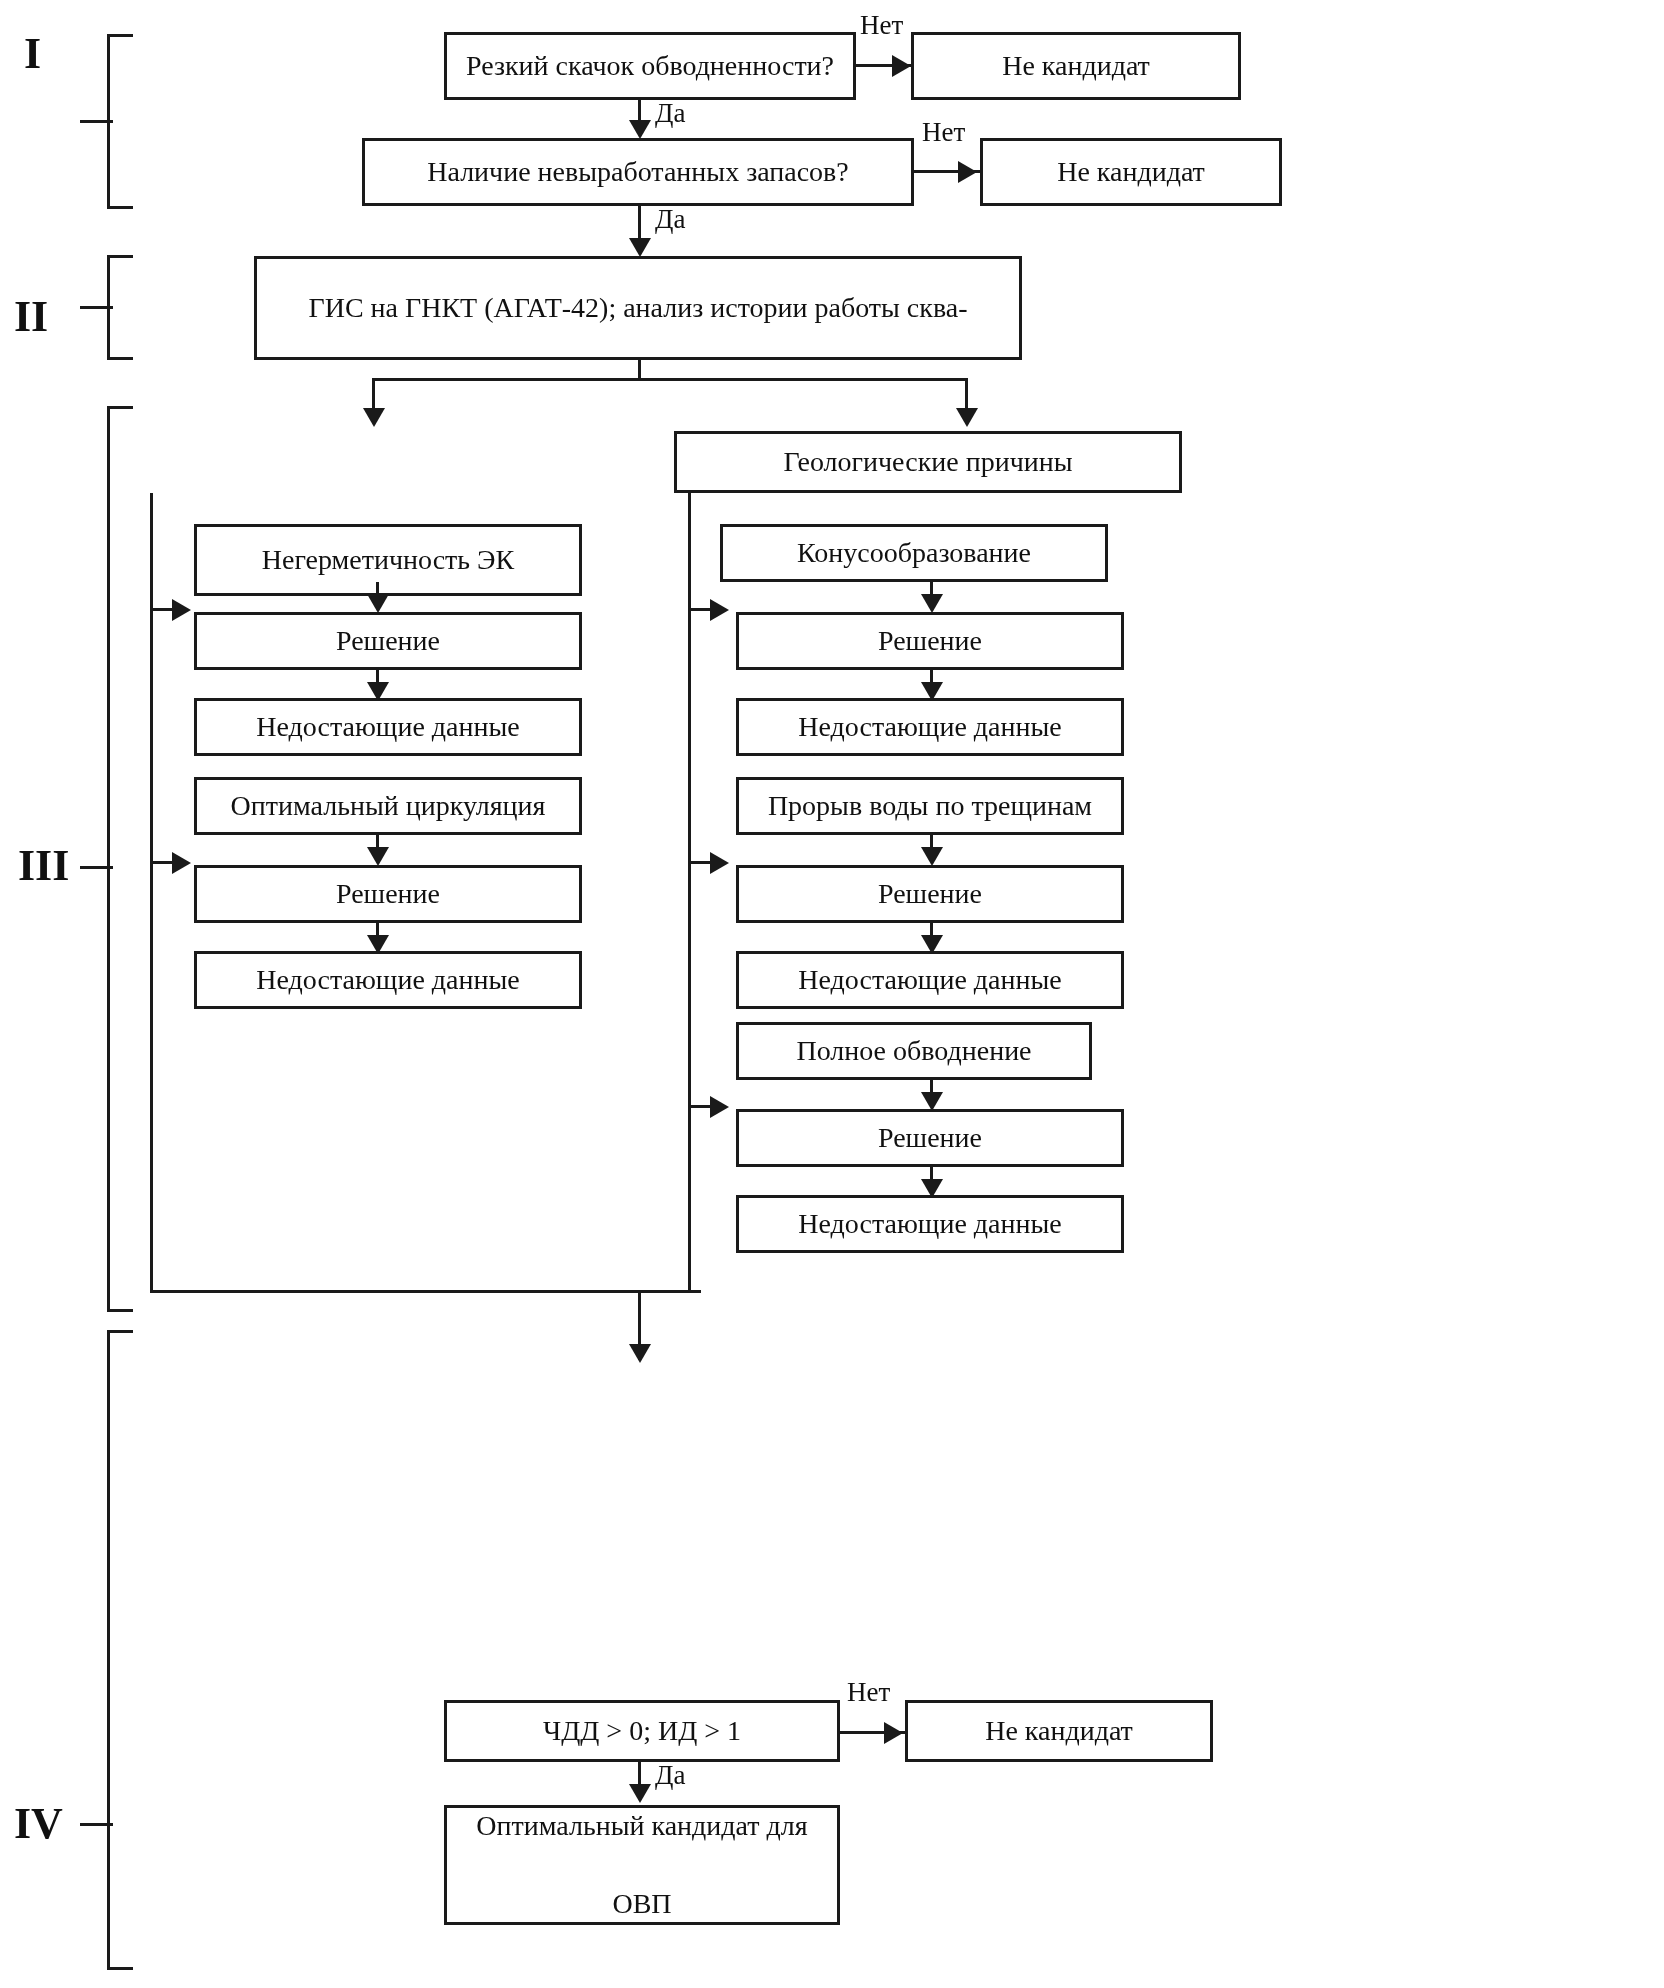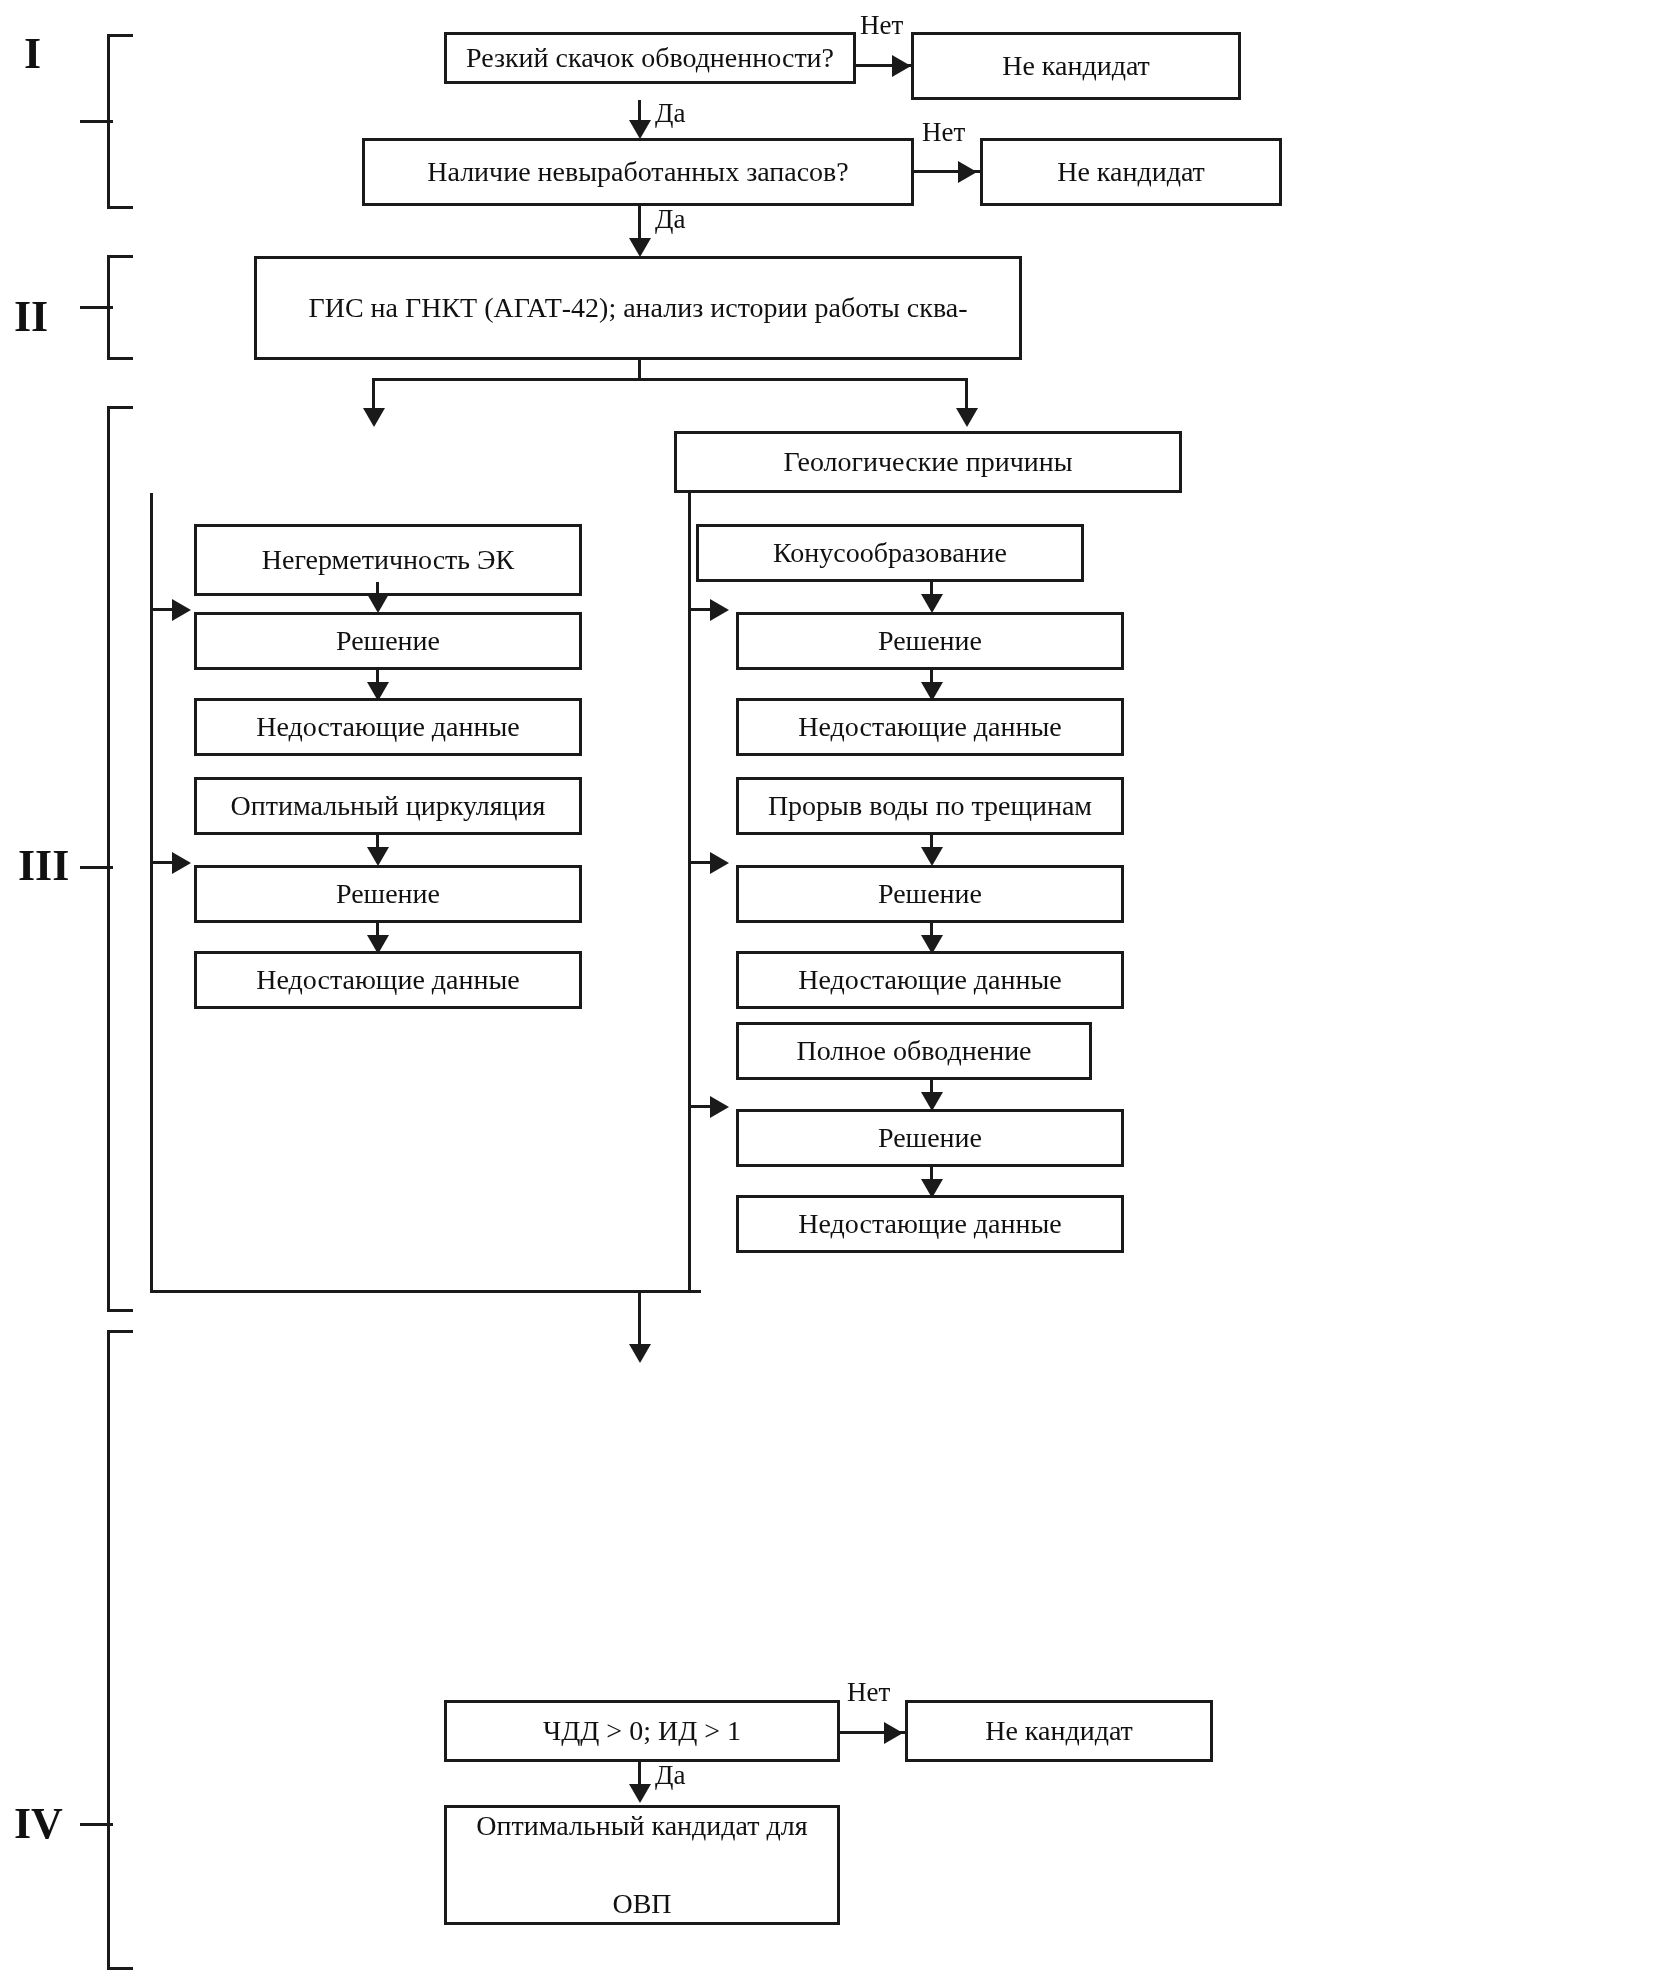--- a/index.html
+++ b/index.html
@@ -109,21 +109,21 @@
   <div class="bracket-stem" style="left:80px; top:306px; width:33px;"></div>
 
   <div class="roman" style="left:18px; top:840px;">III</div>
   <div class="bracket" style="left:107px; top:406px; width:26px; height:906px;"></div>
   <div class="bracket-stem" style="left:80px; top:866px; width:33px;"></div>
 
   <div class="roman" style="left:14px; top:1798px;">IV</div>
   <div class="bracket" style="left:107px; top:1330px; width:26px; height:640px;"></div>
   <div class="bracket-stem" style="left:80px; top:1823px; width:33px;"></div>
 
-  <div class="box" style="left:444px; top:32px; width:412px; height:52px;">Резкий скачок обводненности?</div>
+  <div class="box" style="left:444px; top:32px; width:412px; height:68px;">Резкий скачок обводненности?</div>
 
   <div class="hline" style="left:856px; top:64px; width:60px;"></div>
   <div class="arrow-right" style="left:892px; top:55px;"></div>
   <div class="label" style="left:860px; top:10px;">Нет</div>
 
   <div class="box" style="left:911px; top:32px; width:330px; height:68px;">Не кандидат</div>
 
   <div class="vline" style="left:638px; top:100px; height:30px;"></div>
   <div class="arrow-down" style="left:629px; top:120px;"></div>
   <div class="label" style="left:655px; top:98px;">Да</div>
@@ -178,21 +178,21 @@
 
   <div class="vline" style="left:376px; top:923px; height:16px;"></div>
   <div class="arrow-down" style="left:367px; top:935px;"></div>
 
   <div class="box" style="left:194px; top:951px; width:388px; height:58px;">Недостающие данные</div>
 
   <div class="box" style="left:674px; top:431px; width:508px; height:62px;">Геологические причины</div>
 
   <div class="group-rect" style="left:688px; top:493px; width:460px; height:800px; border-top:none; border-right:none; border-bottom:none;"></div>
 
-  <div class="box" style="left:696px; top:524px; width:388px; height:58px;">Конусообразование</div>
+  <div class="box" style="left:720px; top:524px; width:388px; height:58px;">Конусообразование</div>
   <div class="vline" style="left:930px; top:582px; height:16px;"></div>
   <div class="arrow-down" style="left:921px; top:594px;"></div>
 
   <div class="box" style="left:736px; top:612px; width:388px; height:58px;">Решение</div>
   <div class="hline" style="left:688px; top:608px; width:28px;"></div>
   <div class="arrow-right" style="left:710px; top:599px;"></div>
 
   <div class="vline" style="left:930px; top:670px; height:16px;"></div>
   <div class="arrow-down" style="left:921px; top:682px;"></div>
 

